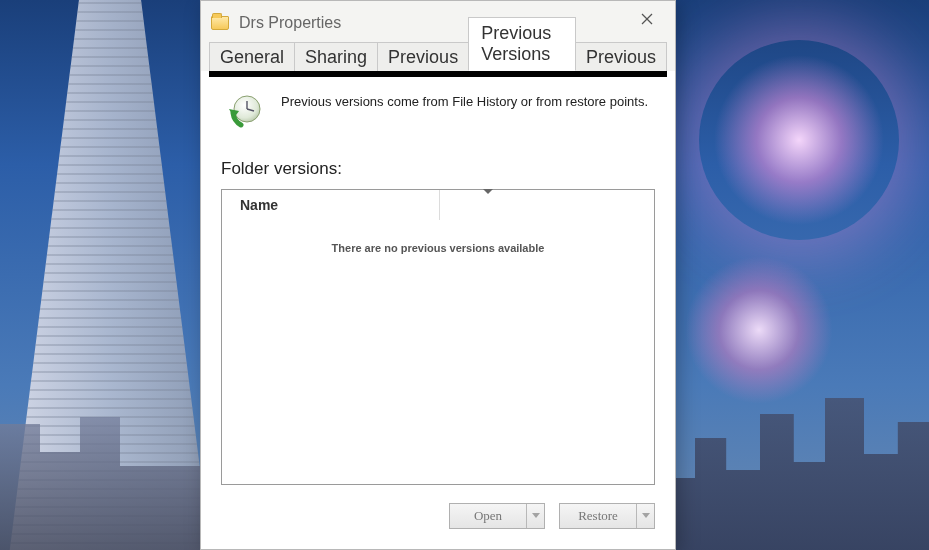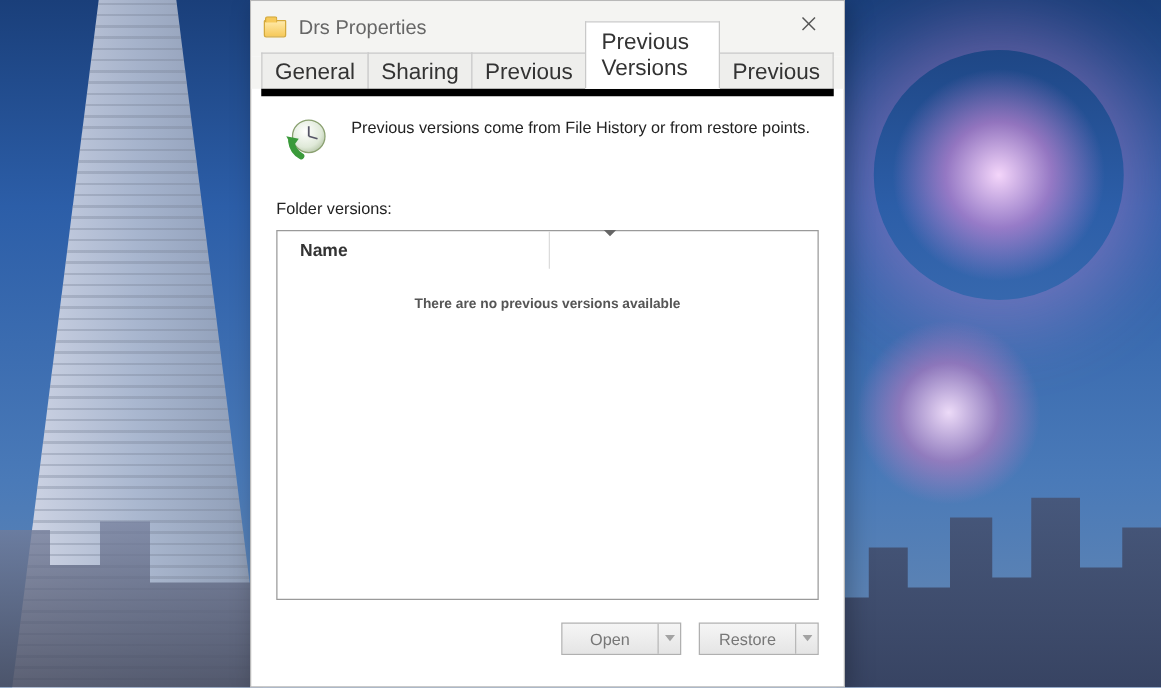--- a/index.html
+++ b/index.html
@@ -131,21 +131,21 @@
     position:relative;
   }
   .info-row { display:flex; gap:18px; margin-bottom:30px;}
   .clock-icon {
     width:36px; height:36px; flex:none;
     position:relative;
     margin-left:6px;
   }
   .info-text { font-size:13px; color:#222; line-height:1.35; padding-top:0; }
 
-  .section-label { font-size:13px; color:#222; margin-bottom:10px;}
+  .section-label { font-size:17px; color:#222; margin-bottom:10px;}
 
   .listbox {
     border:1px solid #9a9a9a;
     height: 296px;
     position:relative;
     background:#fff;
     font-weight:bold;
   }
   .list-scroll-indicator{
     position:absolute; top:-1px; left:50%; transform:translateX(45px);
@@ -178,21 +178,21 @@
   }
   .split-btn{
     display:flex; height:26px;
     border:1px solid #b0b0b0;
     background: linear-gradient(#f5f5f5,#e5e5e5);
     color:#777;
     font-size:13px;
     cursor:default;
     min-width:96px;
   }
-  .split-btn .lbl{flex:1; display:flex; align-items:center; justify-content:center; padding:0 14px;}
+  .split-btn .lbl{flex:1; display:flex; align-items:center; justify-content:center; padding:0 14px;font-family:Liberation Serif, serif;}
   .split-btn .dd{width:18px; border-left:1px solid #b8b8b8; display:flex; align-items:center; justify-content:center;}
   .split-btn .dd svg{opacity:0.55;}
 </style>
 </head>
 <body>
 
 <div class="desktop-bg">
   <div class="tower-left"></div>
   <div class="buildings-left"></div>
   <div class="fireworks">

